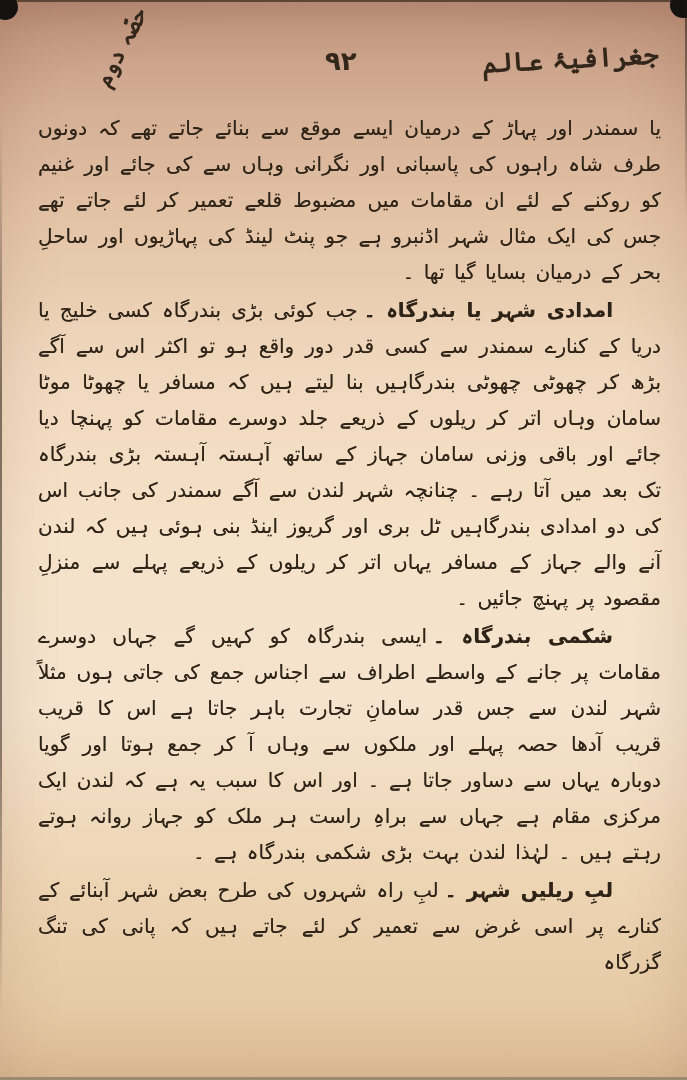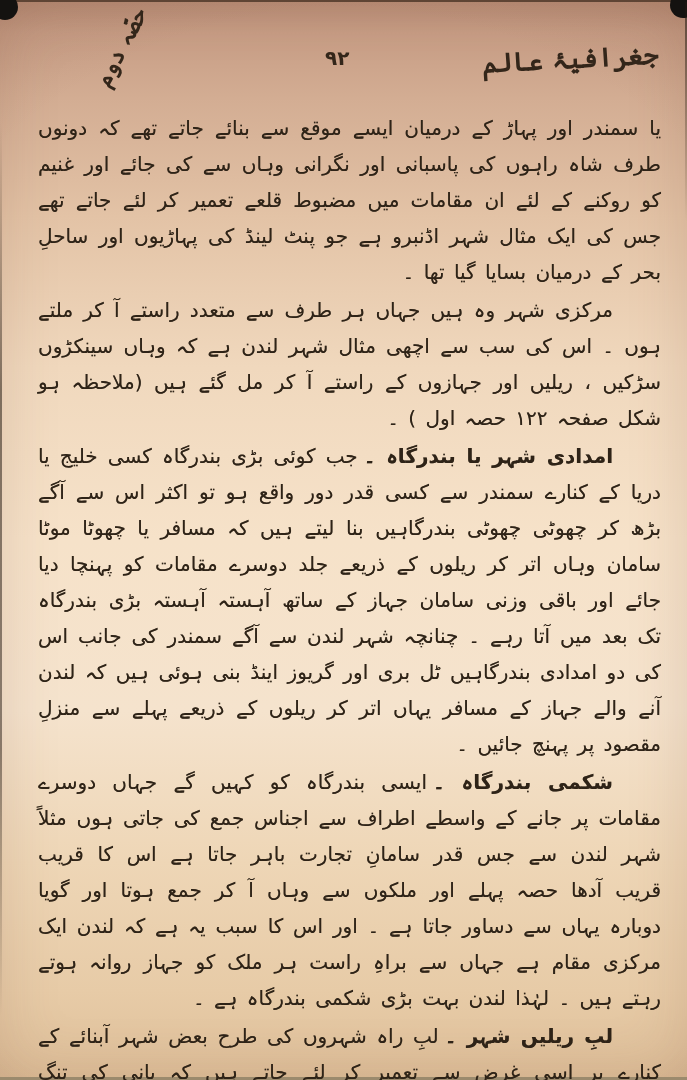--- a/index.html
+++ b/index.html
@@ -65,21 +65,21 @@
     font-family: "DejaVu Serif", serif;
     font-size: 26px;
     font-weight: bold;
     transform: rotate(-3deg);
     letter-spacing: 1px;
   }
   .page-number {
     position: absolute;
     top: 14px;
     left: 325px;
-    font-size: 20px;
+    font-size: 26px;
     font-weight: bold;
     letter-spacing: 2px;
   }
   .part-label {
     position: absolute;
     top: 2px;
     left: 78px;
     font-family: "DejaVu Serif", serif;
     font-size: 22px;
     font-weight: bold;
@@ -122,21 +122,20 @@
 
   <div class="running-head">
     <div class="book-title">جغرافیۂ عالم</div>
     <div class="page-number">۹۲</div>
     <div class="part-label">حصّہ دوم</div>
   </div>
 
   <div class="page-body">
     <p class="para"><span>یا سمندر اور پہاڑ کے درمیان ایسے موقع سے بنائے جاتے تھے کہ دونوں طرف شاہ راہوں کی پاسبانی اور نگرانی وہاں سے کی جائے اور غنیم کو روکنے کے لئے ان مقامات میں مضبوط قلعے تعمیر کر لئے جاتے تھے جس کی ایک مثال شہر اڈنبرو ہے جو پنٹ لینڈ کی پہاڑیوں اور ساحلِ بحر کے درمیان بسایا گیا تھا ۔</span></p>
 
-    <p class="para indent"><span>مرکزی شہر وہ ہیں جہاں ہر طرف سے متعدد راستے آ کر ملتے ہوں ۔ اس کی سب سے اچھی مثال شہر لندن ہے کہ وہاں سینکڑوں سڑکیں ، ریلیں اور جہازوں کے راستے آ کر مل گئے ہیں (ملاحظہ ہو شکل صفحہ ۱۲۲ حصہ اول ) ۔</span></p>
 
     <p class="para indent"><span class="para-heading">امدادی شہر یا بندرگاہ ۔</span><span>جب کوئی بڑی بندرگاہ کسی خلیج یا دریا کے کنارے سمندر سے کسی قدر دور واقع ہو تو اکثر اس سے آگے بڑھ کر چھوٹی چھوٹی بندرگاہیں بنا لیتے ہیں کہ مسافر یا چھوٹا موٹا سامان وہاں اتر کر ریلوں کے ذریعے جلد دوسرے مقامات کو پہنچا دیا جائے اور باقی وزنی سامان جہاز کے ساتھ آہستہ آہستہ بڑی بندرگاہ تک بعد میں آتا رہے ۔ چنانچہ شہر لندن سے آگے سمندر کی جانب اس کی دو امدادی بندرگاہیں ٹل بری اور گریوز اینڈ بنی ہوئی ہیں کہ لندن آنے والے جہاز کے مسافر یہاں اتر کر ریلوں کے ذریعے پہلے سے منزلِ مقصود پر پہنچ جائیں ۔</span></p>
 
     <p class="para indent"><span class="para-heading">شکمی بندرگاہ ۔</span><span>ایسی بندرگاہ کو کہیں گے جہاں دوسرے مقامات پر جانے کے واسطے اطراف سے اجناس جمع کی جاتی ہوں مثلاً شہر لندن سے جس قدر سامانِ تجارت باہر جاتا ہے اس کا قریب قریب آدھا حصہ پہلے اور ملکوں سے وہاں آ کر جمع ہوتا اور گویا دوبارہ یہاں سے دساور جاتا ہے ۔ اور اس کا سبب یہ ہے کہ لندن ایک مرکزی مقام ہے جہاں سے براہِ راست ہر ملک کو جہاز روانہ ہوتے رہتے ہیں ۔ لہٰذا لندن بہت بڑی شکمی بندرگاہ ہے ۔</span></p>
 
     <p class="para indent"><span class="para-heading">لبِ ریلیں شہر ۔</span><span>لبِ راہ شہروں کی طرح بعض شہر آبنائے کے کنارے پر اسی غرض سے تعمیر کر لئے جاتے ہیں کہ پانی کی تنگ گزرگاہ</span></p>
   </div>
 </div>
 
 </body></html>

